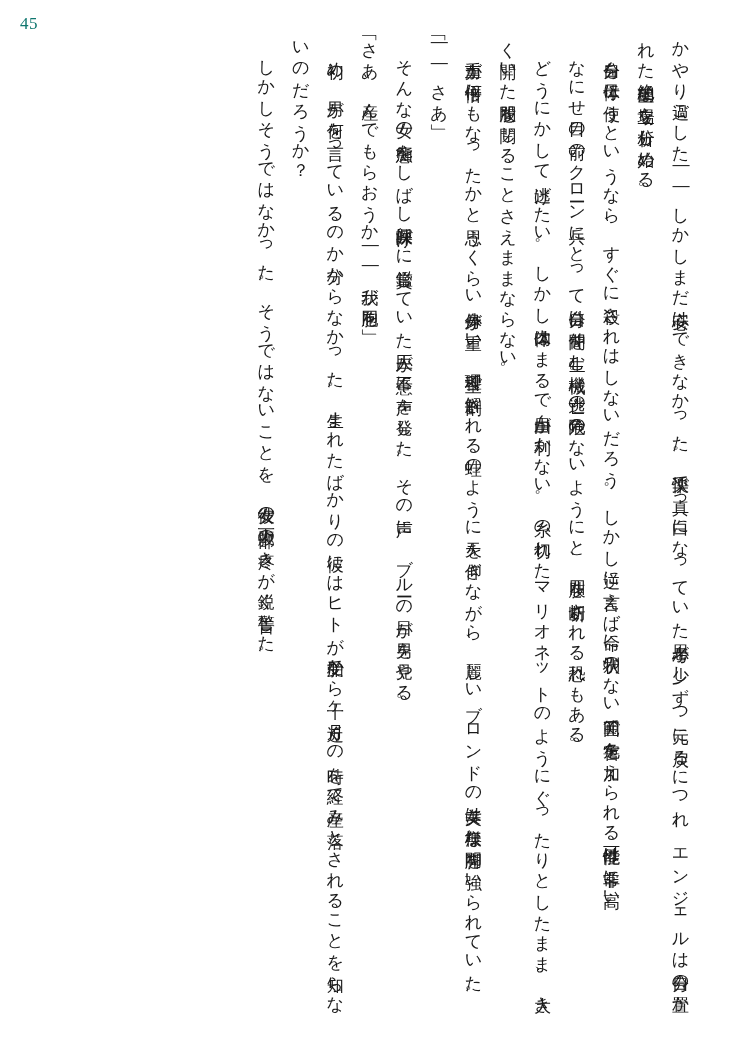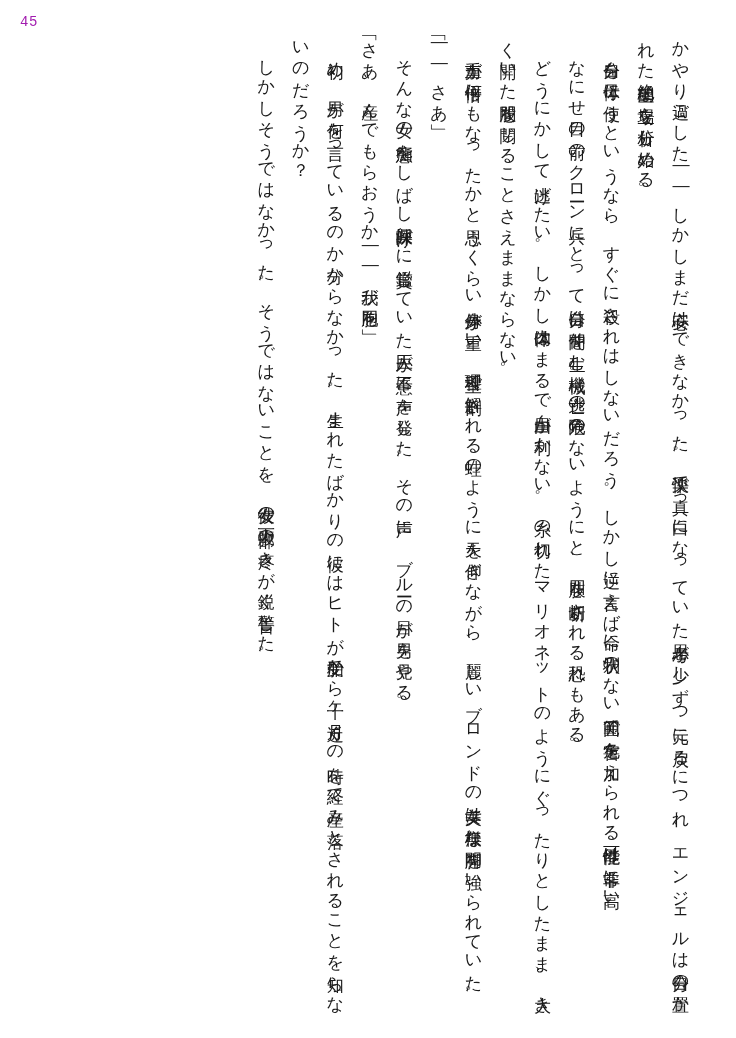--- a/index.html
+++ b/index.html
@@ -13,23 +13,23 @@
     height: 1038px;
     background: #ffffff;
     overflow: hidden;
     font-family: "DejaVu Serif", "Liberation Serif", serif;
   }
   
   #page-number {
     position: absolute;
     left: 20px;
     top: 14px;
-    font-size: 14px;
-    color: #a21caf;
-    font-family: Liberation Mono, monospace;
+    font-size: 17px;
+    color: #0f766e;
+    font-family: Liberation Serif, serif;
     letter-spacing: 0.5px;
   }
   
   #body-text {
     position: absolute;
     left: 38px;
     top: 30px;
     width: 660px;
     height: 975px;
     writing-mode: vertical-rl;

